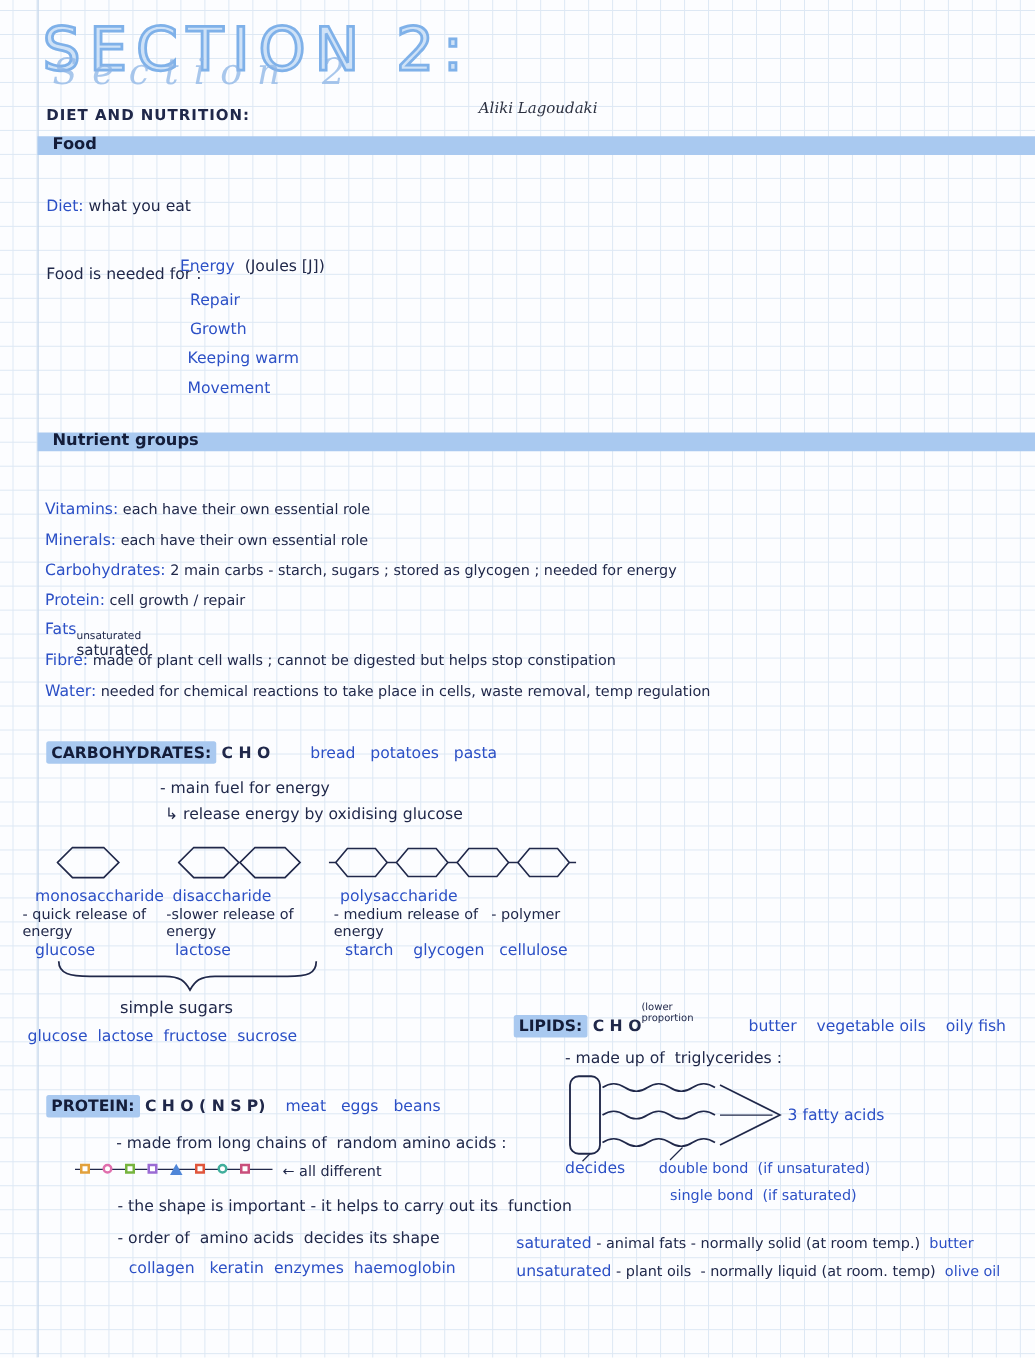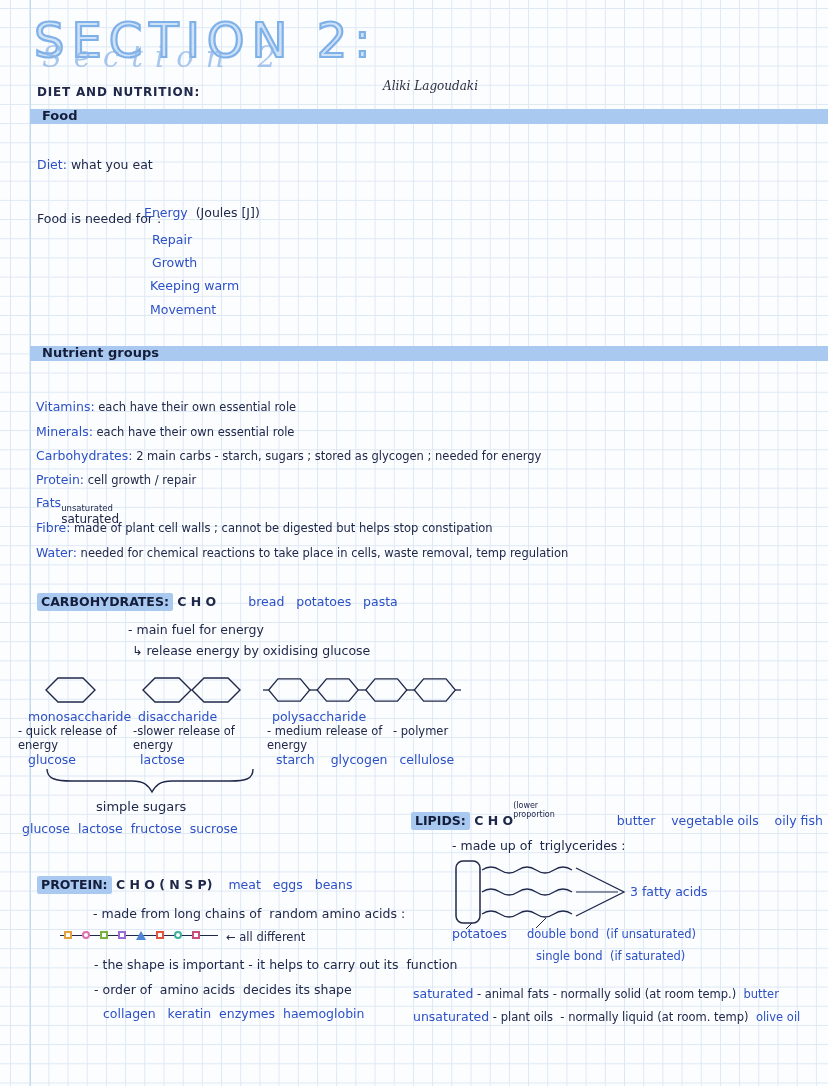--- a/index.html
+++ b/index.html
@@ -163,38 +163,38 @@
   <div class="abs" style="left:44px; top:766px;">
     <svg class="diagram" width="212" height="30" viewBox="0 0 212 30">
       <path d="M3 3 C3 13 12 15 28 15 L88 15 C100 15 104 19 108 26 C112 19 116 15 128 15 L186 15 C202 15 209 13 209 3" fill="none" stroke="#20284a" stroke-width="1.4"></path>
     </svg>
   </div>
   <div class="abs ink pre" style="left:96px; top:799px; font-size:13px;">simple sugars</div>
   <div class="abs hand blue pre" style="left:22px; top:821px;">glucose  lactose  fructose  sucrose</div>
 
   <div class="abs hand" style="left:411px; top:810px;">
     <span class="hl pre">LIPIDS:</span><span class="ink bold pre"> C H O</span><span class="raised ink pre-line">(lower
-proportion</span><span class="blue pre" style="margin-left:18px;padding-left:44px;">butter    vegetable oils    oily fish</span>
+proportion</span><span class="blue pre" style="padding-left:44px;">butter    vegetable oils    oily fish</span>
   </div>
   <div class="abs hand ink pre" style="left:452px; top:838px;">- made up of  triglycerides :</div>
 
   <div class="abs" style="left:450px; top:856px;">
     <svg class="diagram" width="212" height="74" viewBox="0 0 212 74">
       <rect x="6" y="5" width="24" height="62" rx="7" fill="none" stroke="#20284a" stroke-width="1.5"></rect>
       <path d="M32 14 q9 -6 18 0 t18 0 t18 0 t18 0 t18 0" fill="none" stroke="#20284a" stroke-width="1.3"></path>
       <path d="M32 36 q9 -6 18 0 t18 0 t18 0 t18 0 t18 0" fill="none" stroke="#20284a" stroke-width="1.3"></path>
       <path d="M32 58 q9 -6 18 0 t18 0 t18 0 t18 0 t18 0" fill="none" stroke="#20284a" stroke-width="1.3"></path>
       <path d="M126 12 L174 36 L126 60" fill="none" stroke="#20284a" stroke-width="1.3"></path>
       <path d="M126 36 L168 36" fill="none" stroke="#20284a" stroke-width="1"></path>
       <path d="M96 62 L86 72" fill="none" stroke="#20284a" stroke-width="1"></path>
       <path d="M22 67 L16 73" fill="none" stroke="#20284a" stroke-width="1"></path>
     </svg>
   </div>
   <div class="abs hand blue pre" style="left:630px; top:884px;">3 fatty acids</div>
-  <div class="abs hand blue pre" style="left:452px; top:926px;">potatoes</div>
+  <div class="abs hand blue pre" style="left:452px; top:926px;">decides</div>
   <div class="abs hand blue pre sm" style="left:527px; top:928px;">double bond  (if unsaturated)</div>
   <div class="abs hand blue pre sm" style="left:536px; top:950px;">single bond  (if saturated)</div>
 
   <div class="abs hand" style="left:37px; top:877px;">
     <span class="hl pre">PROTEIN:</span><span class="ink bold pre"> C H O ( N S P)</span><span class="blue pre" style="margin-left:16px;">meat   eggs   beans</span>
   </div>
   <div class="abs hand ink pre" style="left:93px; top:906px;">- made from long chains of  random amino acids :</div>
 
   <div class="abs chain" style="left:64px; top:929px; width:150px;">
       <span class="aa aa-square" style="border-color: rgb(226, 161, 60);"></span>

